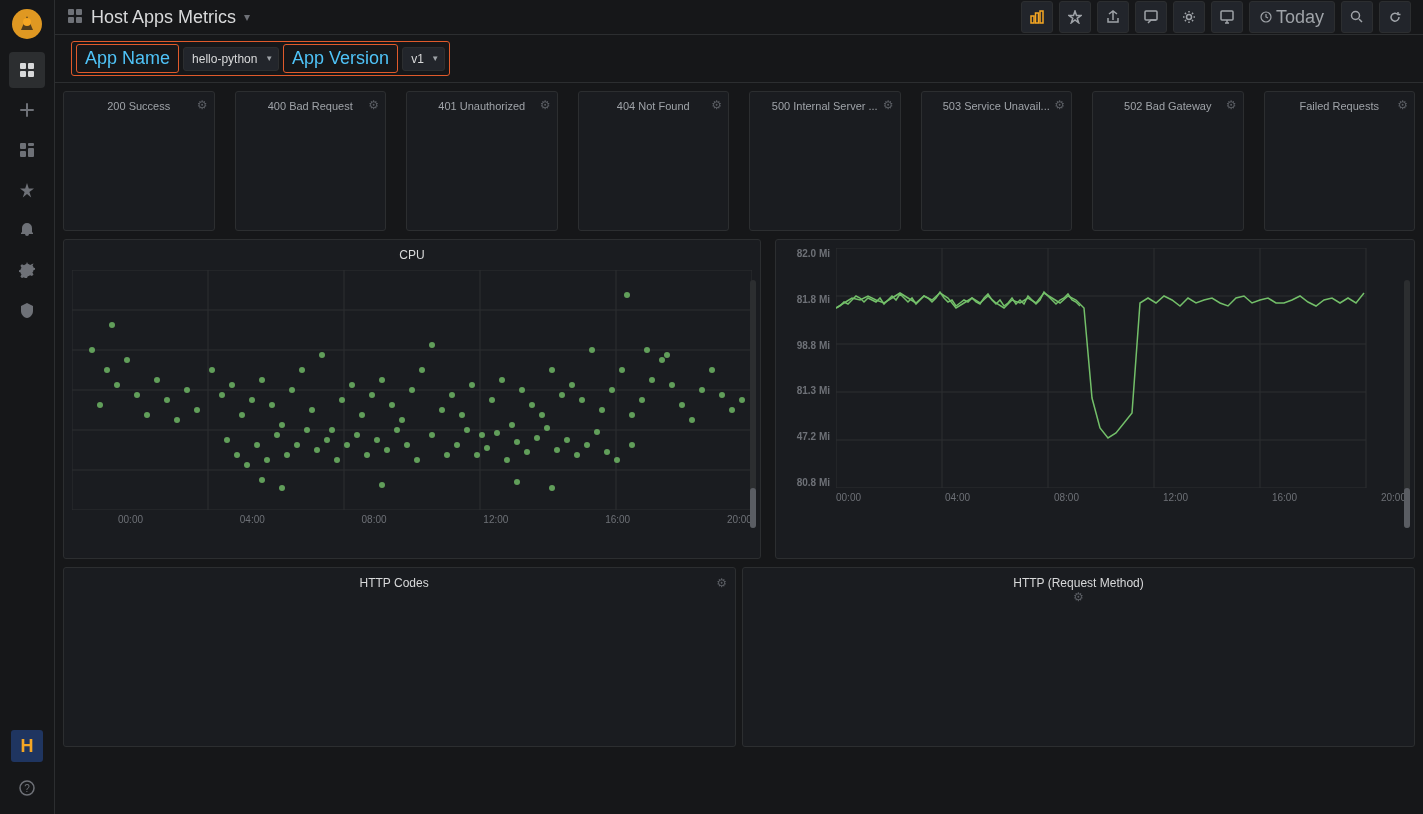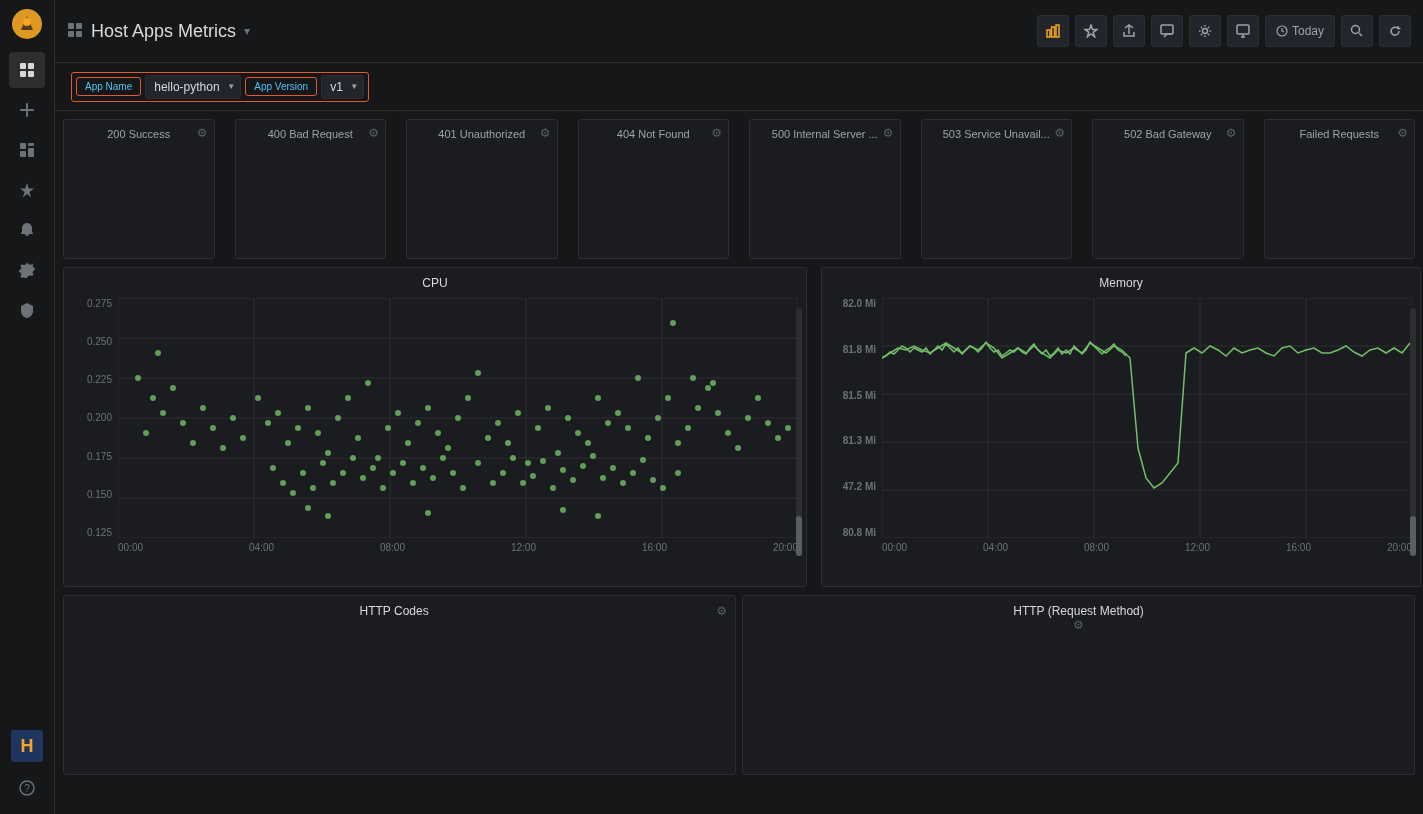--- a/index.html
+++ b/index.html
@@ -66,21 +66,21 @@
     
     .main {
       flex: 1;
       display: flex;
       flex-direction: column;
       overflow: hidden;
     }
 
     
     .topbar {
-      height: 63px;
+      height: 35px;
       background: #161719;
       border-bottom: 1px solid #2c2e30;
       display: flex;
       align-items: center;
       padding: 0 12px;
       justify-content: space-between;
       flex-shrink: 0;
     }
     .topbar-left {
       display: flex;
@@ -107,38 +107,38 @@
       display: flex;
       align-items: center;
       justify-content: center;
       color: #9fa3a8;
       cursor: pointer;
       font-size: 14px;
     }
     .topbar-btn.today {
       width: auto;
       padding: 0 10px;
-      font-size: 12px;
+      font-size: 18px;
       gap: 4px;
     }
 
     
     .filterbar {
       height: 48px;
       background: #161719;
       border-bottom: 1px solid #2c2e30;
       display: flex;
       align-items: center;
       padding: 0 16px;
       gap: 8px;
       flex-shrink: 0;
     }
     .filter-label {
       color: #4fc3f7;
-      font-size: 10px;
+      font-size: 18px;
       border: 1px solid #e05a2b;
       padding: 3px 8px;
       border-radius: 3px;
     }
     .filter-select {
       background: #22252b;
       border: 1px solid #2c2e30;
       color: #d8d9da;
       padding: 4px 20px 4px 8px;
       border-radius: 3px;
@@ -477,29 +477,20 @@
         <div class="metric-card-gear">⚙</div>
       </div>
     </div>
 
     <div class="charts-row">
 
       <div class="chart-panel">
         <div class="chart-title">CPU</div>
         <div style="display:flex;position:relative;">
 
-          <div style="display:flex;flex-direction:column;justify-content:space-between;font-size:10px;color:#6e7177;width:46px;text-align:right;padding-right:6px;height:240px;">
-            <span>0.275</span>
-            <span>0.250</span>
-            <span>0.225</span>
-            <span>0.200</span>
-            <span>0.175</span>
-            <span>0.150</span>
-            <span>0.125</span>
-          </div>
 
           <svg width="680" height="240" style="flex:1;">
 
             <line x1="0" y1="0" x2="680" y2="0" class="grid-line"></line>
             <line x1="0" y1="40" x2="680" y2="40" class="grid-line"></line>
             <line x1="0" y1="80" x2="680" y2="80" class="grid-line"></line>
             <line x1="0" y1="120" x2="680" y2="120" class="grid-line"></line>
             <line x1="0" y1="160" x2="680" y2="160" class="grid-line"></line>
             <line x1="0" y1="200" x2="680" y2="200" class="grid-line"></line>
             <line x1="0" y1="240" x2="680" y2="240" class="grid-line"></line>
@@ -640,27 +631,26 @@
           <span>16:00</span>
           <span>20:00</span>
         </div>
 
         <div class="chart-scrollbar">
           <div class="chart-scrollbar-thumb"></div>
         </div>
       </div>
 
       <div class="chart-panel">
-        <div class="chart-title">Memory</div>
         <div style="display:flex;position:relative;font-weight:bold;">
 
           <div style="display:flex;flex-direction:column;justify-content:space-between;font-size:10px;color:#6e7177;width:52px;text-align:right;padding-right:6px;height:240px;">
             <span>82.0 Mi</span>
             <span>81.8 Mi</span>
-            <span>81.5 Mi</span>
+            <span>98.8 Mi</span>
             <span>81.3 Mi</span>
             <span>47.2 Mi</span>
             <span>80.8 Mi</span>
           </div>
 
           <svg width="530" height="240" style="flex:1;">
 
             <line x1="0" y1="0" x2="530" y2="0" class="grid-line"></line>
             <line x1="0" y1="48" x2="530" y2="48" class="grid-line"></line>
             <line x1="0" y1="96" x2="530" y2="96" class="grid-line"></line>

